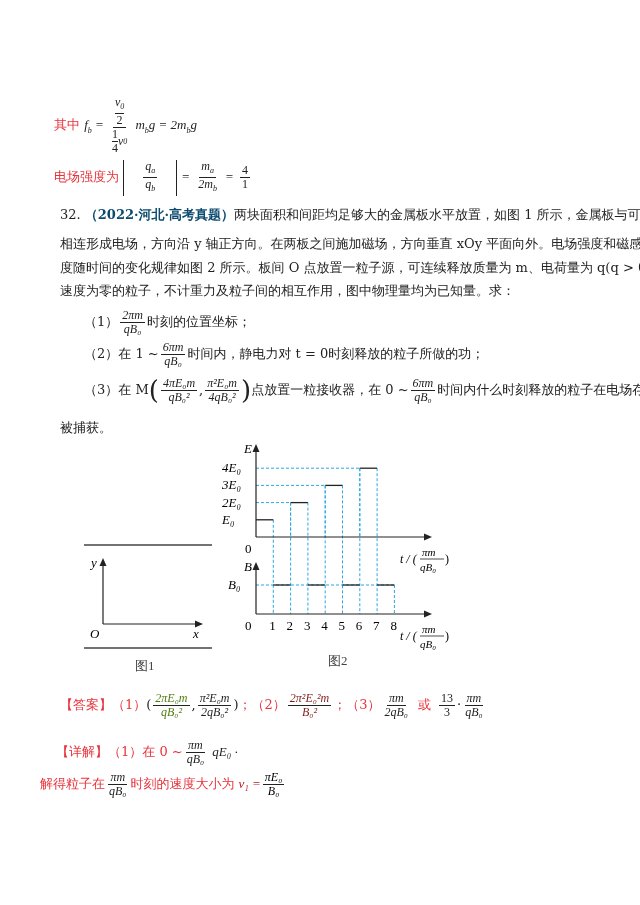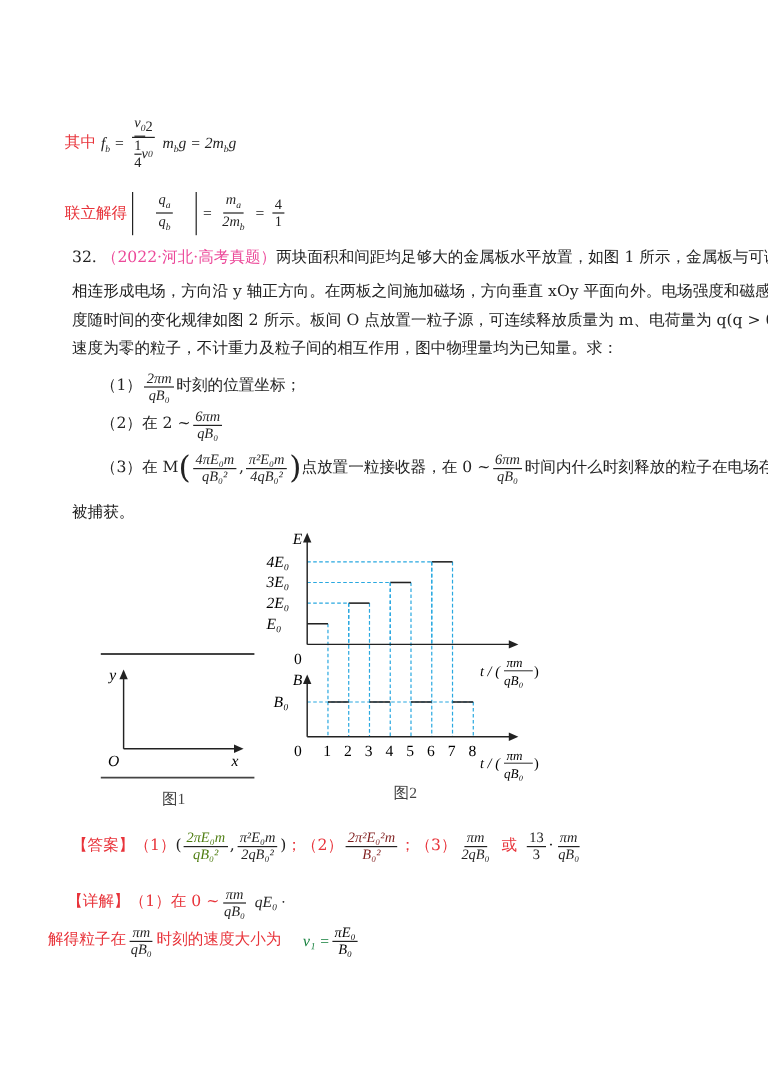--- a/index.html
+++ b/index.html
@@ -1,54 +1,54 @@
 <!DOCTYPE html>
 <html><head>
 <meta charset="utf-8">
 <style>
   html, body { margin: 0; padding: 0; background: #ffffff; }
   body { width: 640px; height: 905px; position: relative; overflow: hidden;
          font-family: "DejaVu Serif", "Liberation Serif", serif; color: #222; }
   .abs { position: absolute; }
   .red { color: #e8333a; }
-  .purple { color: #ec4899; font-weight: normal; }
+  .purple { color: #0c4a6e; font-weight: bold; }
   .line { position: absolute; font-size: 13px; line-height: 16px; white-space: nowrap; }
   .math { font-family: "Liberation Serif", "DejaVu Serif", serif; font-style: italic; }
   .frac { display: inline-flex; flex-direction: column; align-items: center; vertical-align: middle; margin: 0 2px; font-family: "Liberation Serif", serif; font-style: italic; font-size: 12px; line-height: 13px; }
   .frac .num { border-bottom: 1px solid #222; padding: 0 2px; }
   .frac .den { padding: 0 2px; }
   .up { font-style: normal; }
   sub, sup { font-size: 8px; }
   svg text { font-family: "Liberation Serif", "DejaVu Serif", serif; }
 </style>
 </head>
 <body>
 
 <div class="line" style="left:54px; top:96px;">
   <span class="red">其中</span>
   <span class="math"><span>f</span><sub>b</sub> =</span>
   <span class="frac" style="vertical-align:middle;">
-    <span class="num" style="display:inline-flex;flex-direction:row;align-items:center;">
+    <span class="num" style="display:inline-flex;flex-direction:column;align-items:center;">
       <span style="border-bottom:1px solid #222;"><span>v</span><sub>0</sub></span>
       <span class="up">2</span>
     </span>
     <span class="den" style="display:inline-flex;align-items:center;">
       <span style="display:inline-flex;flex-direction:column;align-items:center;">
           <span class="up" style="border-bottom:1px solid #222;">1</span>
           <span class="up">4</span>
         </span>
       <span>v</span>
         <sub>0</sub>
     </span>
   </span>
   <span class="math"><span>m</span><sub>b</sub><span>g</span> <span>= 2m</span><sub>b</sub><span>g</span></span>
 </div>
 
 <div class="line" style="left:54px; top:160px;">
-  <span class="red">联立解得</span>
+  <span class="red">电场强度为</span>
   <span style="display:inline-block;border-left:1px solid #222;border-right:1px solid #222;padding:0 17px;vertical-align:middle;">
     <span class="frac">
       <span class="num"><span>q</span><sub>a</sub></span>
       <span class="den"><span>q</span><sub>b</sub></span>
     </span>
   </span>
   <span class="math">=</span>
   <span class="frac">
     <span class="num"><span>m</span><sub>a</sub></span>
     <span class="den"><span>2m</span><sub>b</sub></span>
@@ -72,25 +72,26 @@
   <span>（1）</span>
   <span class="frac">
       <span class="num">2πm</span>
       <span class="den">qB₀</span>
     </span>
   <span>时刻的位置坐标；</span>
 </div>
 
 <div class="line" style="left:84px; top:338px; height:32px; display:flex; align-items:center;">
   <span>（2）</span>
-  <span>在 2 ~</span>
+  <span>在 1 ~</span>
   <span class="frac">
       <span class="num">6πm</span>
       <span class="den">qB₀</span>
     </span>
+  <span>时间内，静电力对 t = 0时刻释放的粒子所做的功；</span>
 </div>
 
 <div class="line" style="left:84px; top:372px; height:36px; display:flex; align-items:center;">
   <span>（3）</span>
   <span>在 M</span>
   <span style="font-size:26px;font-weight:200;line-height:26px;">(</span>
   <span class="frac">
       <span class="num">4πE₀m</span>
       <span class="den">qB₀²</span>
     </span>,
@@ -238,18 +239,18 @@
   <span class="math" style="color:#222;margin-left:4px;">qE₀ ·</span>
 
 </div>
 <div class="line red" style="left:40px; top:768px; height:32px; display:flex; align-items:center;">
   <span>解得粒子在</span>
   <span class="frac" style="color:#222;">
       <span class="num">πm</span>
       <span class="den">qB₀</span>
     </span>
   <span>时刻的速度大小为</span>
-  <span class="math" style="color:#15803d;margin-left:18px;">v₁ =</span>
+  <span class="math" style="color:#b91c1c;margin-left:4px;">v₁ =</span>
   <span class="frac" style="color:#000000;">
       <span class="num">πE₀</span>
       <span class="den">B₀</span>
     </span>
 </div>
 
 </body></html>

